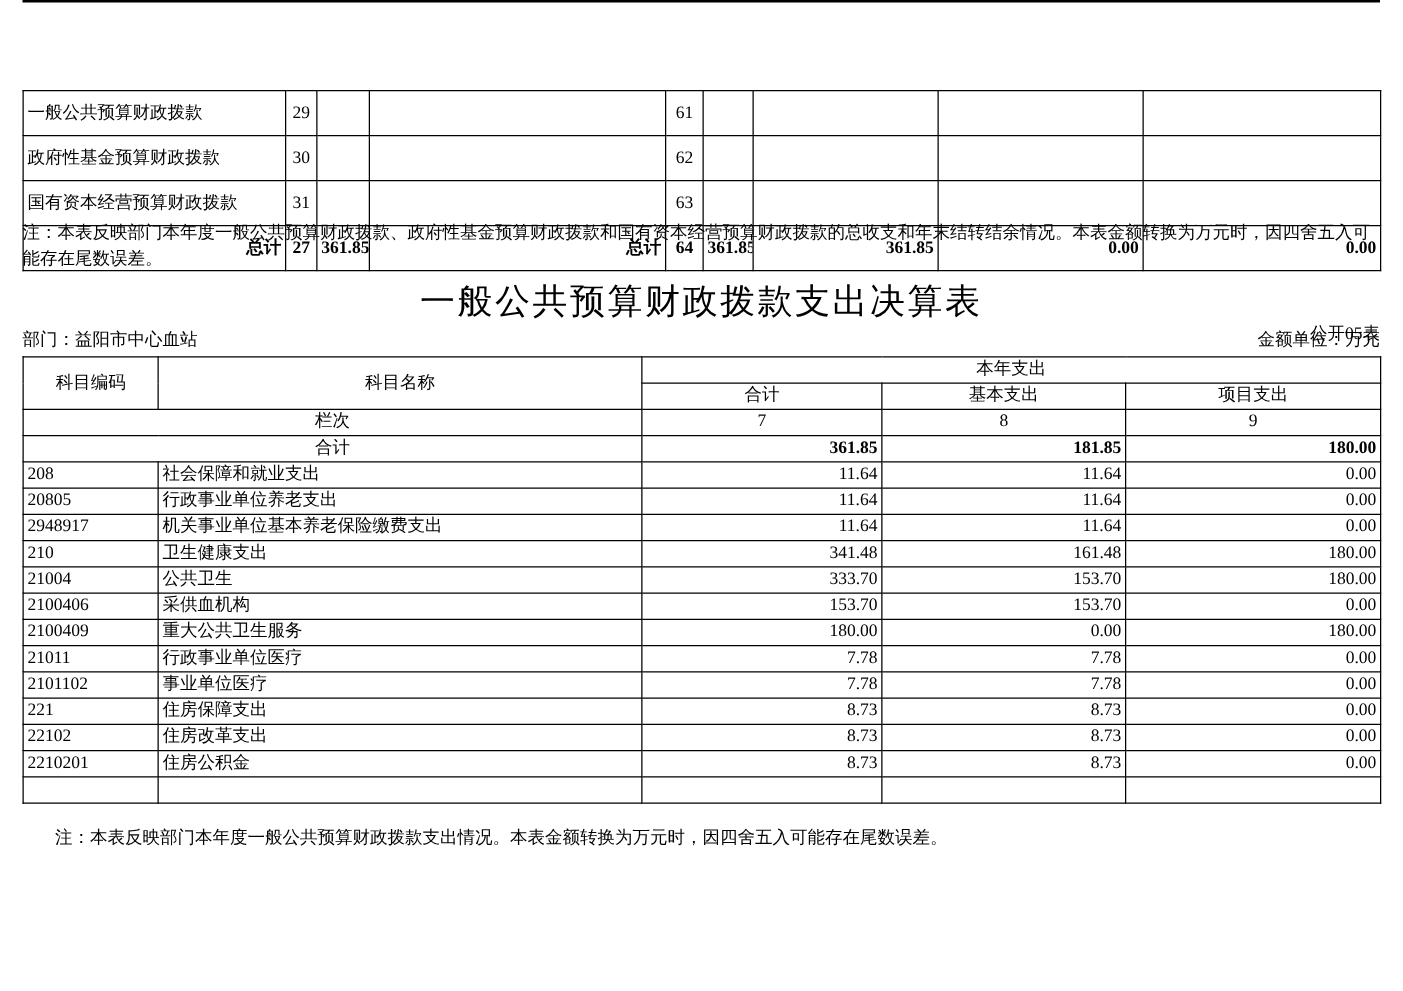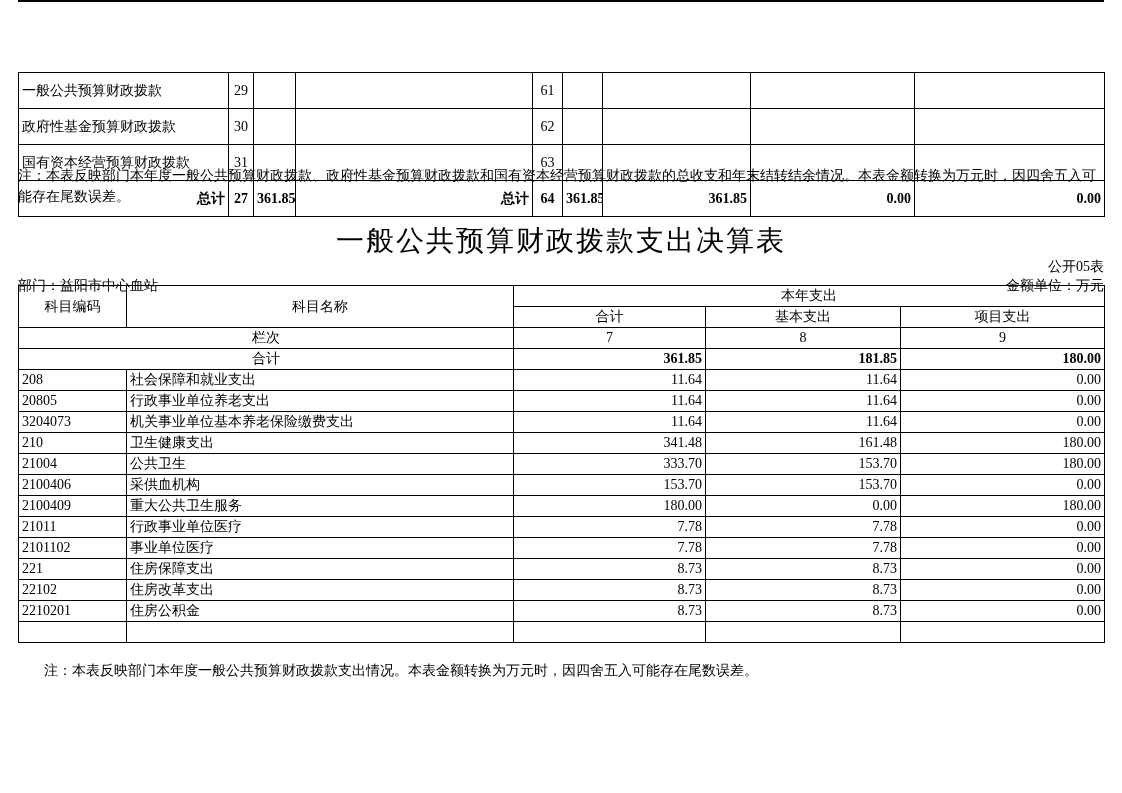--- a/index.html
+++ b/index.html
@@ -16,27 +16,27 @@
   .center { text-align:center; }
   .num { text-align:right; }
 
   .summary-table { position:absolute; left:18px; top:72px; }
   .summary-table td { height:36px; }
   .c-amount, .c-ramount { font-weight:bold; }
   .bold-row td { font-weight:bold; }
   .bold-row .c-label, .bold-row .c-rlabel { text-align:right; }
 
   .note { position:absolute; left:18px; width:1086px; font-size:14px; line-height:21px; }
-  .note-1 { top:165px; }
+  .note-1 { top:176px; }
   .note-2 { top:660px;margin-left:26px; }
 
   .doc-title { position:absolute; left:0; top:222px; width:1122px; text-align:center;
                font-size:28px; letter-spacing:2px; font-weight:400; }
   .form-no { position:absolute; right:18px; top:258px; font-size:14px; }
-  .meta-row { position:absolute; left:18px; top:277px; width:1086px;
+  .meta-row { position:absolute; left:18px; top:263px; width:1086px;
               display:flex; justify-content:space-between; font-size:14px; }
 
   .exp-table { position:absolute; left:18px; top:285px; }
   .exp-table td.hdr { text-align:center; }
   .total-row td { font-weight:normal; }
   .total-row .num { font-weight:bold; }
 </style>
 </head>
 <body>
 
@@ -159,21 +159,21 @@
 
   <tr>
     <td class="c-code">20805</td>
     <td class="c-name">行政事业单位养老支出</td>
     <td class="c-total num">11.64</td>
     <td class="c-basic num">11.64</td>
     <td class="c-project num">0.00</td>
   </tr>
 
   <tr>
-    <td class="c-code">3204073</td>
+    <td class="c-code">2948917</td>
     <td class="c-name">机关事业单位基本养老保险缴费支出</td>
     <td class="c-total num">11.64</td>
     <td class="c-basic num">11.64</td>
     <td class="c-project num">0.00</td>
   </tr>
 
   <tr>
     <td class="c-code">210</td>
     <td class="c-name">卫生健康支出</td>
     <td class="c-total num">341.48</td>

